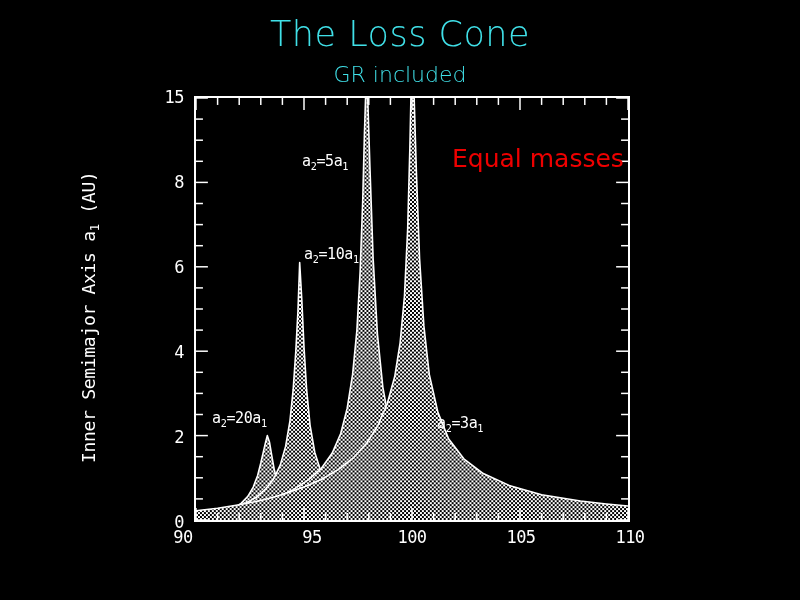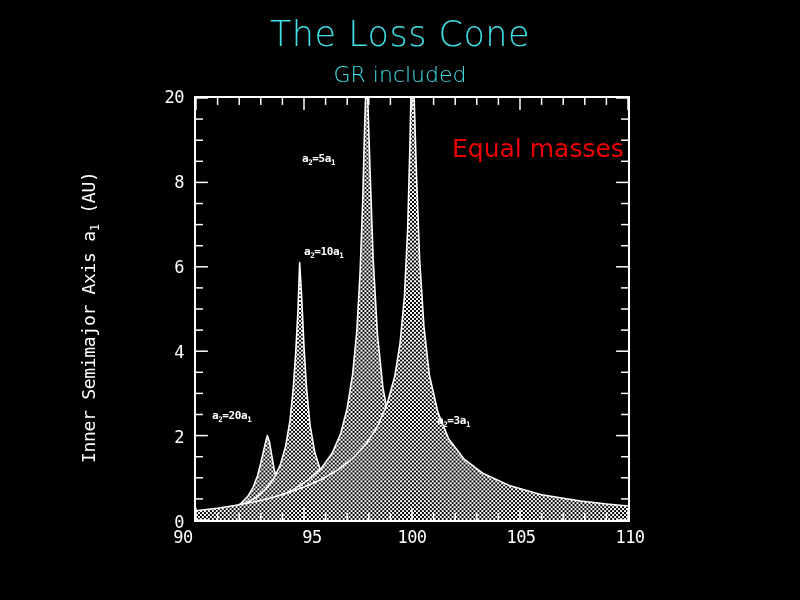--- a/index.html
+++ b/index.html
@@ -91,28 +91,28 @@
     transform: rotate(-90deg);
     transform-origin: center center;
   }
   .sub { font-size: 0.68em; vertical-align: sub; }
 
   
   .curve-label {
     position: absolute;
     color: #ffffff;
     font-family: "DejaVu Sans Mono", monospace;
-    font-size: 11px;
-    font-weight: bold;
+    font-size: 15px;
+    font-weight: normal;
     white-space: nowrap;
     letter-spacing: -0.4px;
   }
   #equal-masses {
     position: absolute;
-    left: 452px; top: 134px;
+    left: 452px; top: 144px;
     color: #ee0000;
     font-family: "DejaVu Sans", sans-serif;
     font-size: 25px;
     font-weight: 400;
     white-space: nowrap;
   }
 </style>
 </head>
 <body>
 
@@ -235,21 +235,21 @@
   <div class="tick-label xtick" style="left:312px;  top:527px;">95</div>
   <div class="tick-label xtick" style="left:412px;  top:527px;">100</div>
   <div class="tick-label xtick" style="left:521px;  top:527px;">105</div>
   <div class="tick-label xtick" style="left:630px;  top:527px;">110</div>
 
   <div class="tick-label ytick" style="left:150px; width:34px; top:522px;">0</div>
   <div class="tick-label ytick" style="left:150px; width:34px; top:437px;">2</div>
   <div class="tick-label ytick" style="left:150px; width:34px; top:352px;">4</div>
   <div class="tick-label ytick" style="left:150px; width:34px; top:267px;">6</div>
   <div class="tick-label ytick" style="left:150px; width:34px; top:182px;">8</div>
-  <div class="tick-label ytick" style="left:150px; width:34px; top:97px;">20</div>
+  <div class="tick-label ytick" style="left:150px; width:34px; top:97px;">15</div>
 
   <div id="yaxis-title"><span>Inner Semimajor Axis a</span><span class="sub">1</span><span> (AU)</span></div>
 
   <div class="curve-label" style="left:212px; top:409px;"><span>a</span><span class="sub">2</span><span>=20a</span><span class="sub">1</span></div>
 
   <div class="curve-label" style="left:264px; top:245px;margin-left:40px;"><span>a</span><span class="sub">2</span><span>=10a</span><span class="sub">1</span></div>
 
   <div class="curve-label" style="left:302px; top:152px;"><span>a</span><span class="sub">2</span><span>=5a</span><span class="sub">1</span></div>
 
   <div class="curve-label" style="left:437px; top:414px;"><span>a</span><span class="sub">2</span><span>=3a</span><span class="sub">1</span></div>

